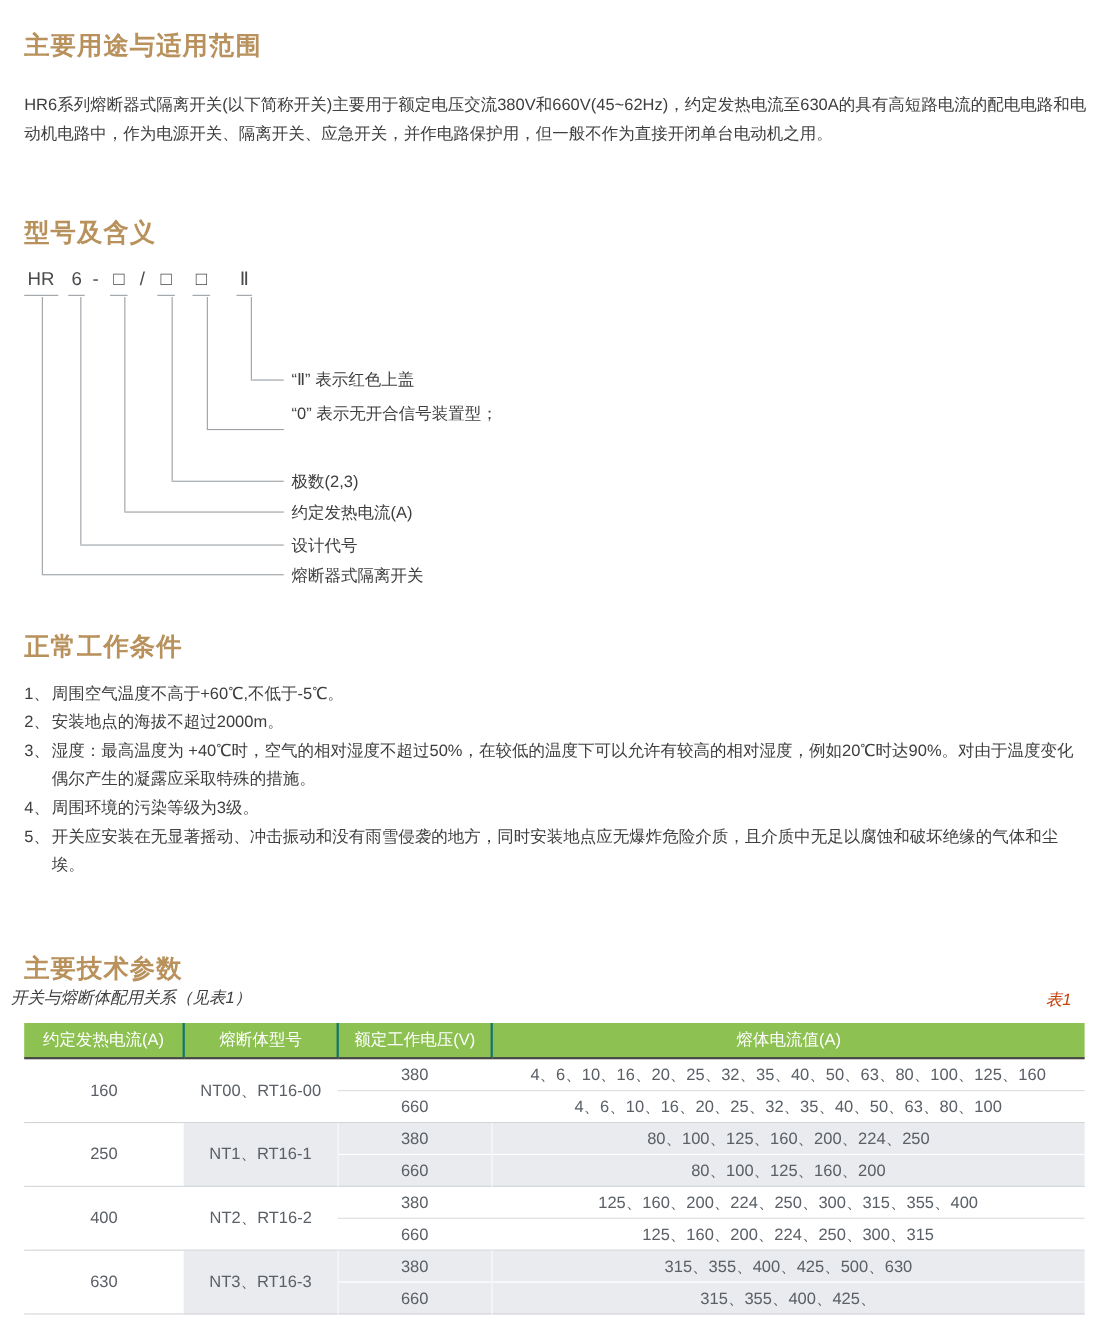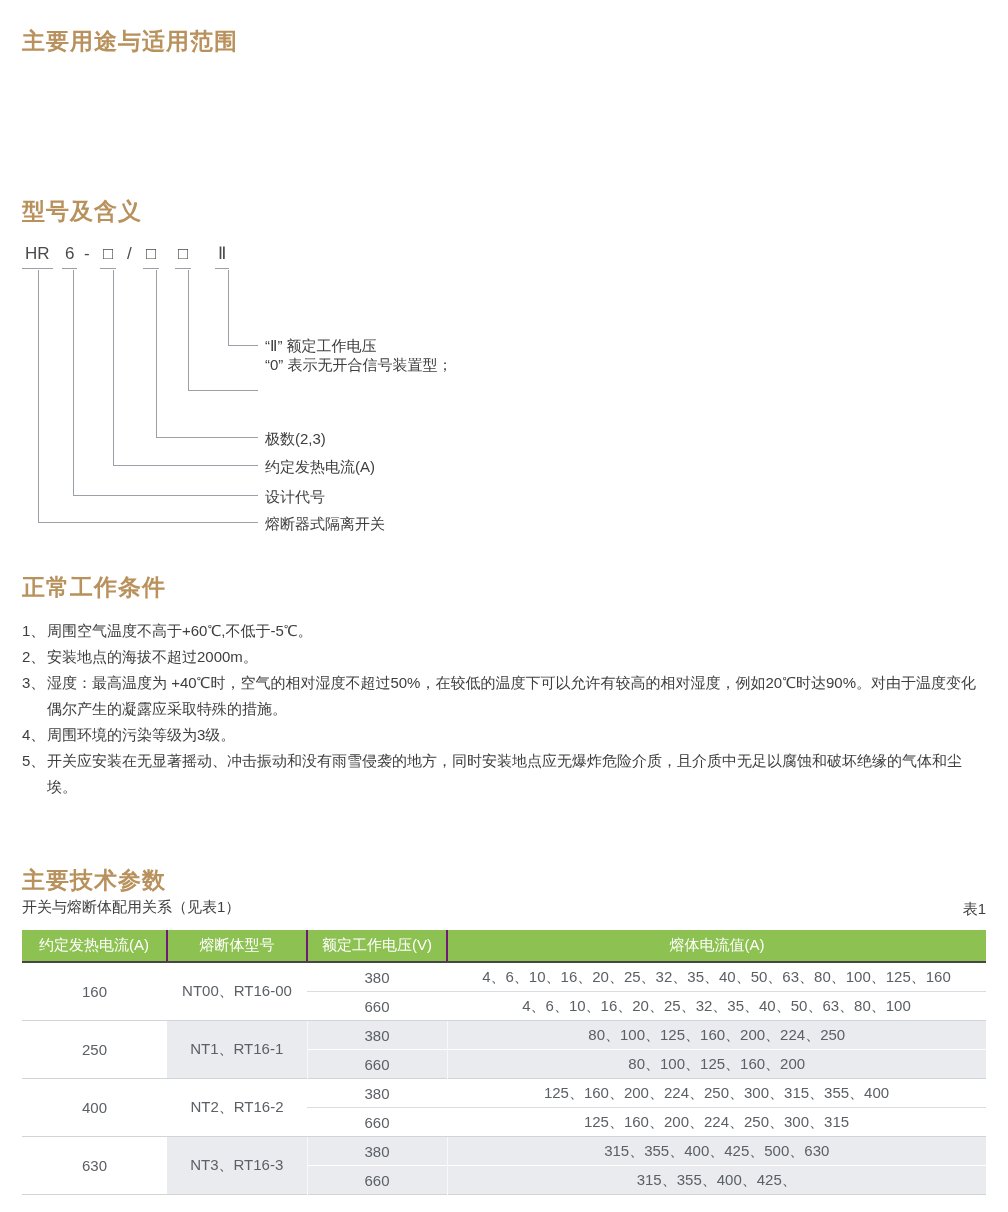--- a/index.html
+++ b/index.html
@@ -18,47 +18,48 @@
   .mpart{position:absolute;top:4px;font-size:17px;line-height:20px;color:#4a4a4a;white-space:nowrap;}
   .mpart.u{border-bottom:1px solid #9aa0a5;padding:0 3px 4px 3px;}
   .vline{position:absolute;width:1px;background:#9aa0a5;}
   .hline{position:absolute;height:1px;background:#9aa0a5;}
   .dlabel{position:absolute;left:265px;font-size:15px;line-height:17px;color:#3e3e3e;white-space:nowrap;}
   
   .cond{position:absolute;left:22px;top:618px;width:966px;font-size:15px;line-height:26px;color:#3e3e3e;}
   .cond-item{position:relative;padding-left:25px;}
   .cond-num{position:absolute;left:0;top:0;}
   
-  .subtitle-row{position:absolute;left:22px;top:898px;width:964px;font-size:15px;color:#3e3e3e;}
-  .tbl-tag{position:absolute;right:0;top:2px;font-size:15px;color:#404040;}
+  .subtitle-row{position:absolute;left:10px;top:898px;width:964px;font-size:15px;color:#3e3e3e;font-style:italic;}
+  .tbl-tag{position:absolute;right:0;top:2px;font-size:15px;color:#c2410c;}
   table.spec{
     position:absolute;left:22px;top:930px;width:964px;border-collapse:collapse;
     font-size:15px;color:#5b6066;table-layout:fixed;border-bottom:1px solid #d2d5d8;
   }
   table.spec col.c1{width:145px;} table.spec col.c2{width:140px;}
   table.spec col.c3{width:140px;} table.spec col.c4{width:539px;}
   table.spec th{
     background:#8dc152;color:#ffffff;font-weight:normal;font-size:15px;
     height:31px;border-bottom:2px solid #464646;padding:0;text-align:center;
   }
-  table.spec th + th{border-left:2px solid #701a75;}
+  table.spec th + th{border-left:2px solid #0f766e;}
   table.spec td{height:28px;padding:0;text-align:center;vertical-align:middle;}
   tr.gstart td{border-top:1px solid #d2d5d8;}
   tr.sub-w td{border-top:1px solid #dadcdf;}
   tr.sub-g td{border-top:1px solid #ffffff;}
   td.shaded{background:#e9ebee;}
   td.sep-g{border-left:1px solid #f7f8f9;}
 </style>
 </head>
 <body>
 
 <div class="page">
 
   <h2 class="sec-title" style="top:27px;">主要用途与适用范围</h2>
   <div class="body-text" style="top:83px;">
+    <p>HR6系列熔断器式隔离开关(以下简称开关)主要用于额定电压交流380V和660V(45~62Hz)，约定发热电流至630A的具有高短路电流的配电电路和电动机电路中，作为电源开关、隔离开关、应急开关，并作电路保护用，但一般不作为直接开闭单台电动机之用。</p>
   </div>
 
   <h2 class="sec-title" style="top:197px;">型号及含义</h2>
 
   <div class="diagram">
     <span class="mpart u" style="left:22px;">HR</span>
     <span class="mpart u" style="left:62px;">6</span>
     <span class="mpart" style="left:84px;">-</span>
     <span class="mpart u" style="left:100px;">□</span>
     <span class="mpart" style="left:127px;">/</span>
@@ -73,22 +74,22 @@
     <div class="vline" style="left:188px; top:30px; height:120px;"></div>
     <div class="vline" style="left:228px; top:30px; height:75px;"></div>
 
     <div class="hline" style="left:228px; top:105px; width:30px;"></div>
     <div class="hline" style="left:188px; top:150px; width:70px;"></div>
     <div class="hline" style="left:156px; top:197px; width:102px;"></div>
     <div class="hline" style="left:113px; top:225px; width:145px;"></div>
     <div class="hline" style="left:73px;  top:255px; width:185px;"></div>
     <div class="hline" style="left:38px;  top:282px; width:220px;"></div>
 
-    <div class="dlabel" style="top:97px;">“Ⅱ” 额定工作电压</div>
-    <div class="dlabel" style="top:116px;">“0” 表示无开合信号装置型；</div>
+    <div class="dlabel" style="top:97px;">“Ⅱ” 表示红色上盖</div>
+    <div class="dlabel" style="top:128px;">“0” 表示无开合信号装置型；</div>
     <div class="dlabel" style="top:190px;">极数(2,3)</div>
     <div class="dlabel" style="top:218px;">约定发热电流(A)</div>
     <div class="dlabel" style="top:248px;">设计代号</div>
     <div class="dlabel" style="top:275px;">熔断器式隔离开关</div>
   </div>
 
   <h2 class="sec-title" style="top:573px;">正常工作条件</h2>
   <div class="cond">
     <div class="cond-item">
       <span class="cond-num">1、</span>

